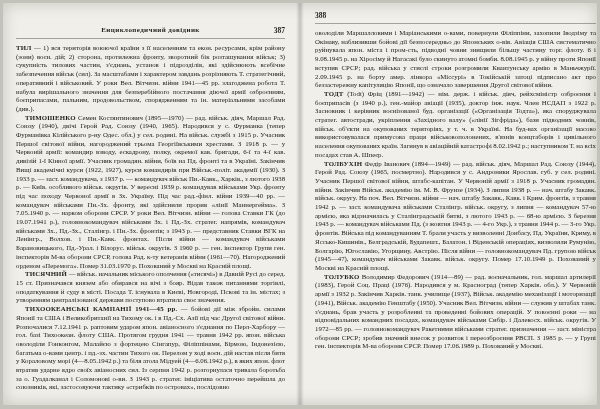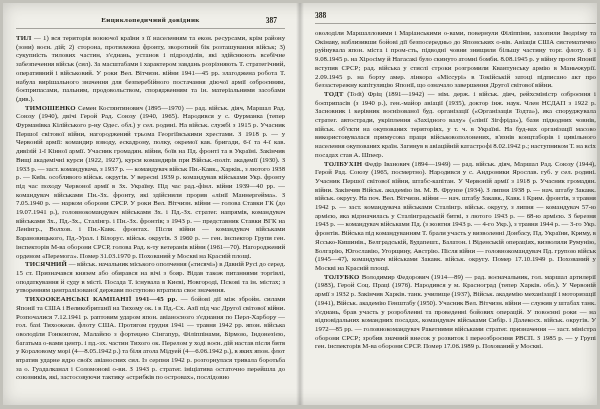--- a/index.html
+++ b/index.html
@@ -20,21 +20,21 @@
     display: flex;
     width: 100%;
     height: 100%;
     background: #f0efe9;
     box-shadow: inset 0 0 16px rgba(40,40,35,.22);
     position: relative;
   }
   .page {
     box-sizing: border-box;
     flex: 1 1 50%;
-    padding: 12px 11px 8px 13px;
+    padding: 22px 11px 8px 13px;
     overflow: hidden;
     display: flex;
     flex-direction: column;
   }
   .page.right-page { padding: 7px 1px 8px 11px; }
   .gutter {
     flex: 0 0 8px;
     align-self: stretch;
     background: linear-gradient(90deg, rgba(0,0,0,0) 0%, rgba(0,0,0,.17) 45%, rgba(0,0,0,.17) 55%, rgba(0,0,0,0) 100%);
   }
@@ -50,21 +50,21 @@
     text-align: center;
   }
   .head-title { font-weight: bold; letter-spacing: .4px; }
   .right-page .head-title { font-style: italic; }
   .page-num {
     position: absolute;
     top: 0;
     font-weight: bold;
     font-size: 7.5px;
   }
-  .left-page .page-num { right: 8px; }
+  .left-page .page-num { right: 0; }
   .right-page .page-num { left: 0; }
   .page-body {
     flex: 1 1 auto;
     overflow: hidden;
     font-size: 6.8px;
     line-height: 8.7px;
     color: #23221d;
     text-align: justify;
     word-spacing: -0.2px;
     hyphens: auto;

